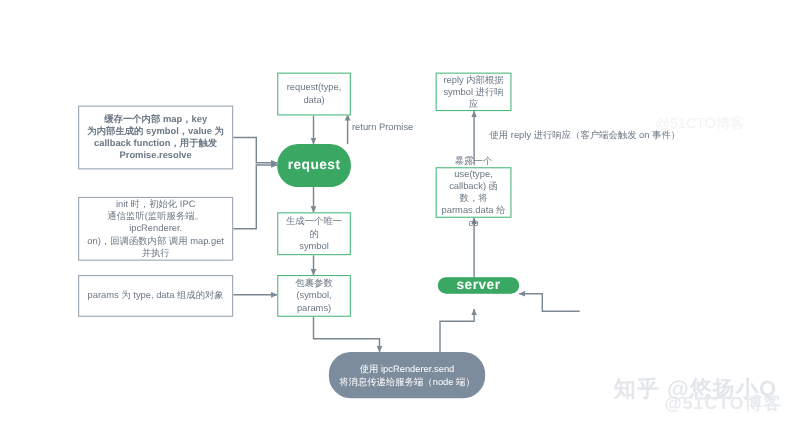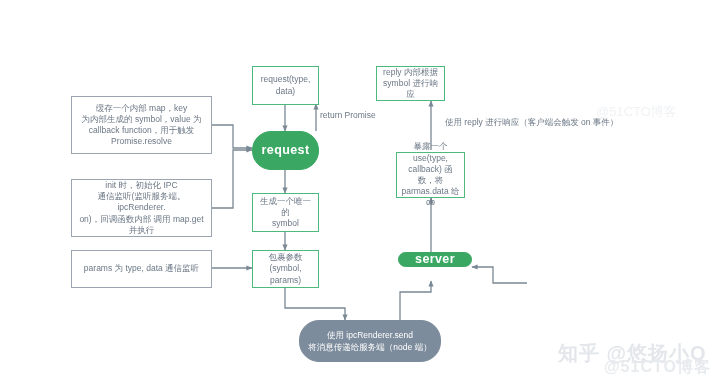--- a/index.html
+++ b/index.html
@@ -140,42 +140,42 @@
   <div class="node n-green" style="left:252px; top:66px; width:67px; height:39px;">request(type, data)</div>
 
   <div class="node n-pill" style="left:252px; top:131px; width:67px; height:39px;">request</div>
 
   <div class="node n-green" style="left:252px; top:193px; width:67px; height:39px;">生成一个唯一的
 symbol</div>
 
   <div class="node n-green" style="left:252px; top:250px; width:67px; height:38px;">包裹参数(symbol,
 params)</div>
 
-  <div class="node n-gray" style="left:71px; top:96px; width:141px; height:58px;">缓存一个内部 map，key
+  <div class="node n-gray" style="left:71px; top:96px; width:141px; height:58px;font-weight:bold;">缓存一个内部 map，key
 为内部生成的 symbol，value 为
 callback function，用于触发
 Promise.resolve</div>
 
   <div class="node n-gray" style="left:71px; top:179px; width:141px; height:58px;">init 时，初始化 IPC
 通信监听(监听服务端。ipcRenderer.
 on)，回调函数内部 调用 map.get
 并执行</div>
 
-  <div class="node n-gray" style="left:71px; top:250px; width:141px; height:38px;">params 为 type, data 通信监听</div>
+  <div class="node n-gray" style="left:71px; top:250px; width:141px; height:38px;">params 为 type, data 组成的对象</div>
 
   <div class="node n-slate" style="left:299px; top:320px; width:142px; height:42px;">使用 ipcRenderer.send
 将消息传递给服务端（node 端）</div>
 
   <div class="node n-pill" style="left:398px; top:252px; width:74px; height:15px;">server</div>
 
   <div class="node n-green" style="left:396px; top:152px; width:69px; height:46px;">暴露一个 use(type,
 callback) 函数，将
 parmas.data 给 cb</div>
 
-  <div class="node n-green" style="left:376px; top:66px; width:69px; height:35px;">reply 内部根据
+  <div class="node n-green" style="left:396px; top:66px; width:69px; height:35px;">reply 内部根据
 symbol 进行响应</div>
 
 
   <div class="edge-label" style="left:320px; top:110px;">return Promise</div>
 
   <div class="edge-label" style="left:445px; top:117px;">使用 reply 进行响应（客户端会触发 on 事件）</div>
 
   <div class="watermark wm-faint" style="left:596px; top:103px;">@51CTO博客</div>
 
   <div class="watermark wm-main" style="left:558px; top:340px;">知乎 @悠扬小Q</div>

